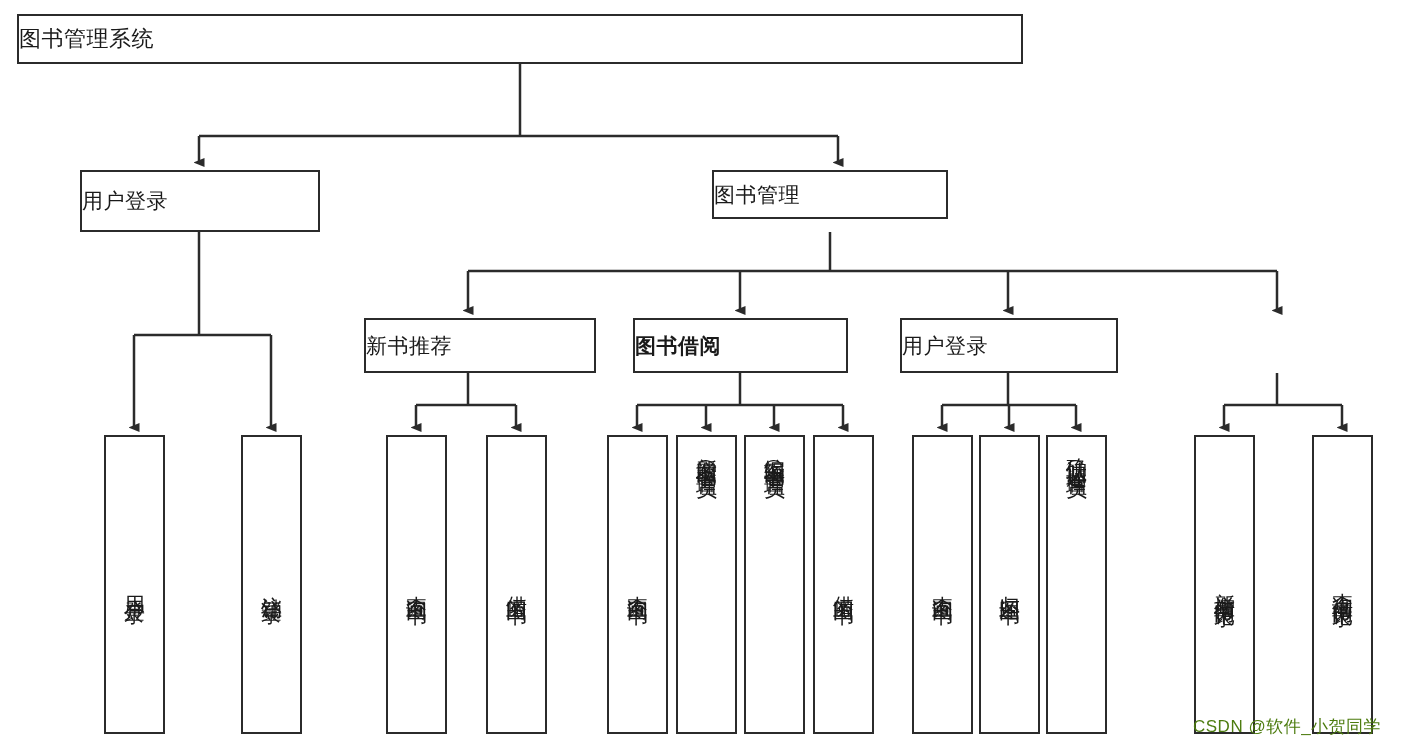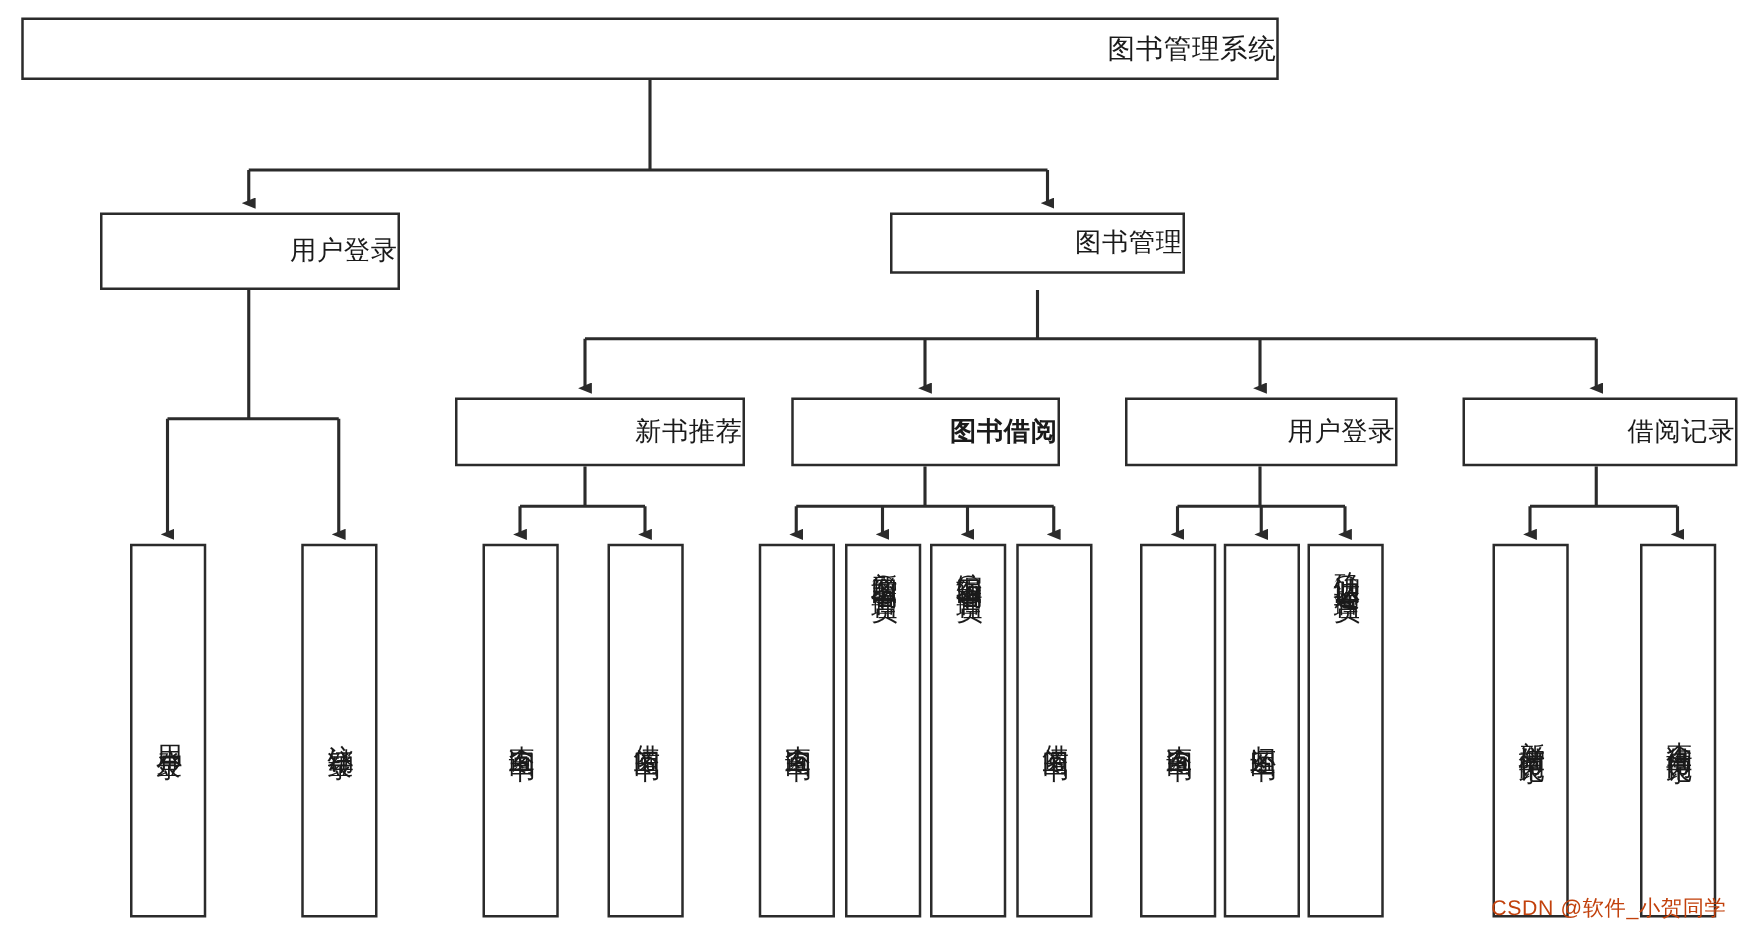--- a/index.html
+++ b/index.html
@@ -26,21 +26,21 @@
     height: 747px;
     pointer-events: none;
   }
   .node {
     position: absolute;
     box-sizing: border-box;
     border: 2px solid #2b2b2b;
     background: #ffffff;
     display: flex;
     align-items: center;
-    justify-content: flex-end;
+    justify-content: flex-start;
     text-align: center;
   }
   .node.horiz {
     font-size: 21px;
     letter-spacing: 0.5px;
     line-height: 1.2;
   }
   .node.root {
     font-size: 22px;
   }
@@ -66,21 +66,21 @@
     align-items: center;
     justify-content: center;
   }
   .leaf-inner.topalign {
     align-items: flex-start;
     padding-top: 4px;
   }
   .watermark {
     position: absolute;
     font-size: 17px;
-    color: #c2410c;
+    color: #4d7c0f;
     white-space: nowrap;
     letter-spacing: 0.5px;
   }
 </style>
 </head>
 <body>
 
 <div id="canvas">
 
   <svg id="wires" viewBox="0 0 1405 747">
@@ -146,23 +146,20 @@
 
   <div class="node horiz" style="left:364px; top:318px; width:232px; height:55px;">
     <span>新书推荐</span>
   </div>
   <div class="node horiz" style="left:633px; top:318px; width:215px; height:55px;font-weight:bold;">
     <span>图书借阅</span>
   </div>
   <div class="node horiz" style="left:900px; top:318px; width:218px; height:55px;">
     <span>用户登录</span>
   </div>
-  <div class="node horiz" style="left:1170px; top:318px; width:220px; height:55px;">
-    <span>借阅记录</span>
-  </div>
 
   <div class="node leaf" style="left:104px; top:435px; width:61px; height:299px;">
     <div class="leaf-inner">
       <span class="vtext">用户登录</span>
     </div>
   </div>
   <div class="node leaf" style="left:241px; top:435px; width:61px; height:299px;">
     <div class="leaf-inner">
       <span class="vtext">注销登录</span>
     </div>

